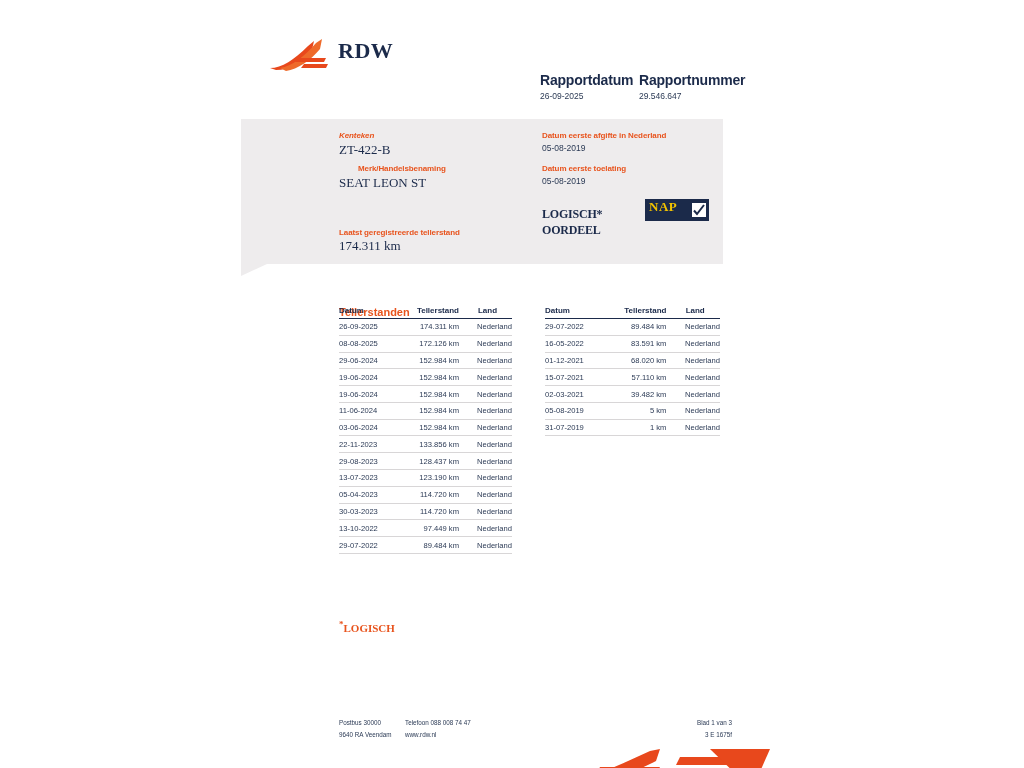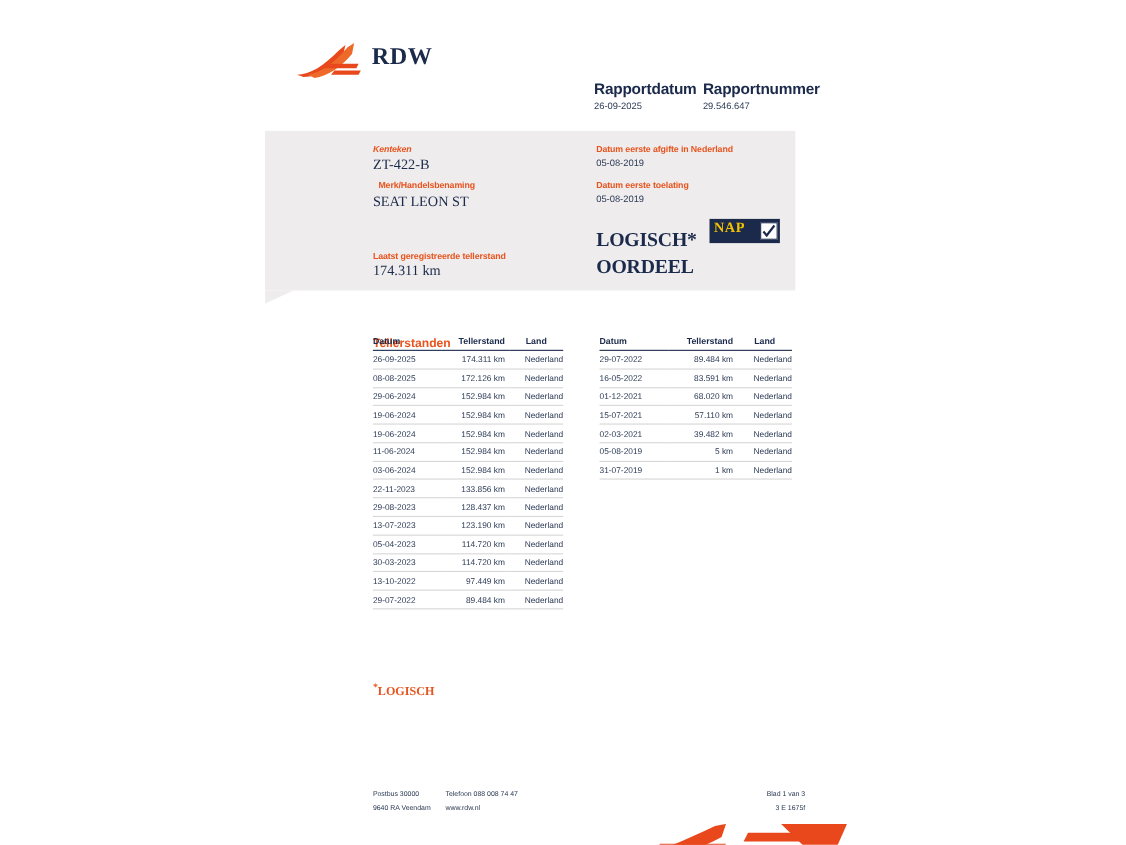--- a/index.html
+++ b/index.html
@@ -95,21 +95,21 @@
     position: absolute;
     font-size: 8.5px;
     color: #2b3a55;
     white-space: nowrap;
   }
   .verdict {
     position: absolute;
     left: 542px; top: 192px;
     font-family: "Liberation Serif", serif;
     font-weight: bold;
-    font-size: 18px;
+    font-size: 12px;
     color: #1b2a4a;
     line-height: 1.35;
     letter-spacing: -0.2px;
   }
   .nap-badge {
     position: absolute;
     left: 645px; top: 185px;
     width: 64px; height: 22px;
     background: #1b2a4a;
     display: flex;
@@ -237,21 +237,21 @@
       <div class="val">29.546.647</div>
     </div>
   </div>
 
   <div class="panel"></div>
   <div class="panel-notch"></div>
 
   <div class="p-lbl" style="left:339px; top:117px;font-style:italic;">Kenteken</div>
   <div class="p-val" style="left:339px; top:128px;">ZT-422-B</div>
 
-  <div class="p-lbl" style="left:344px; top:150px;">Merk/Handelsbenaming</div>
+  <div class="p-lbl" style="left:358px; top:150px;">Merk/Handelsbenaming</div>
   <div class="p-val" style="left:339px; top:161px;">SEAT LEON ST</div>
 
   <div class="p-lbl" style="left:339px; top:214px;">Laatst geregistreerde tellerstand</div>
   <div class="p-val" style="left:339px; top:224px;">174.311 km</div>
 
   <div class="p-lbl" style="left:542px; top:117px;">Datum eerste afgifte in Nederland</div>
   <div class="p-val-small" style="left:542px; top:129px;">05-08-2019</div>
 
   <div class="p-lbl" style="left:542px; top:150px;">Datum eerste toelating</div>
   <div class="p-val-small" style="left:542px; top:162px;">05-08-2019</div>

